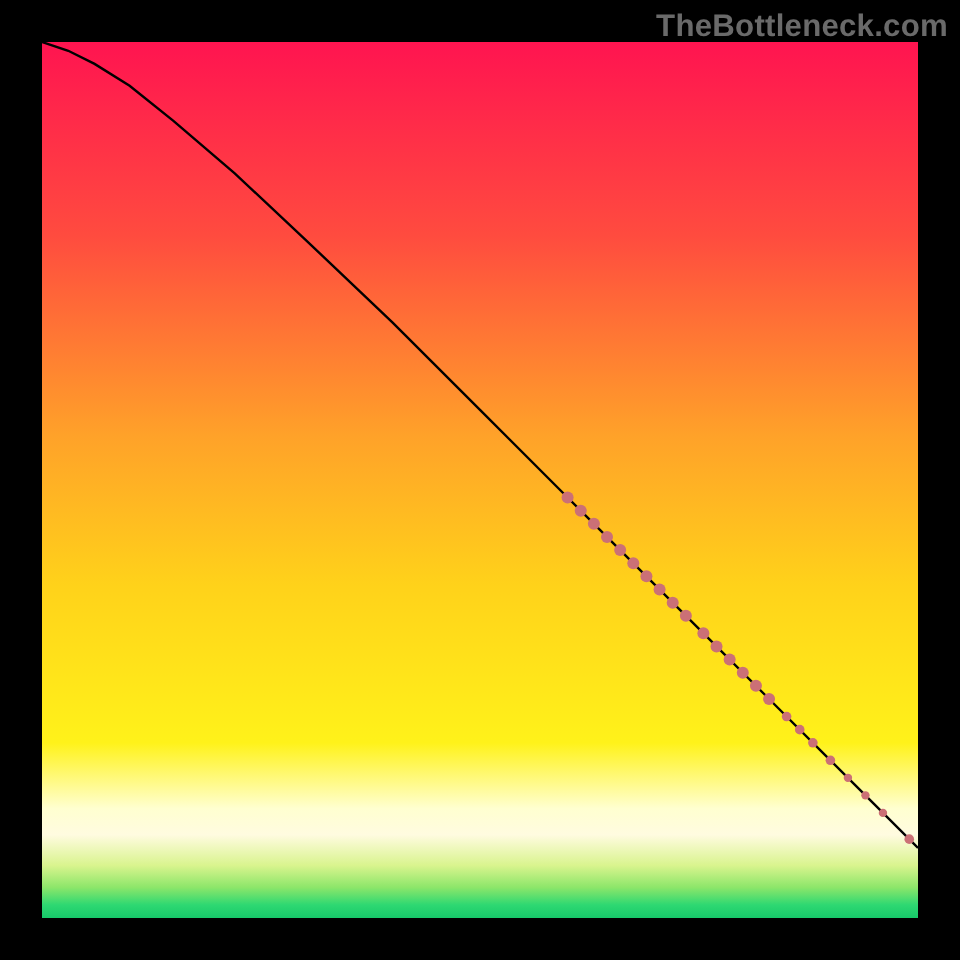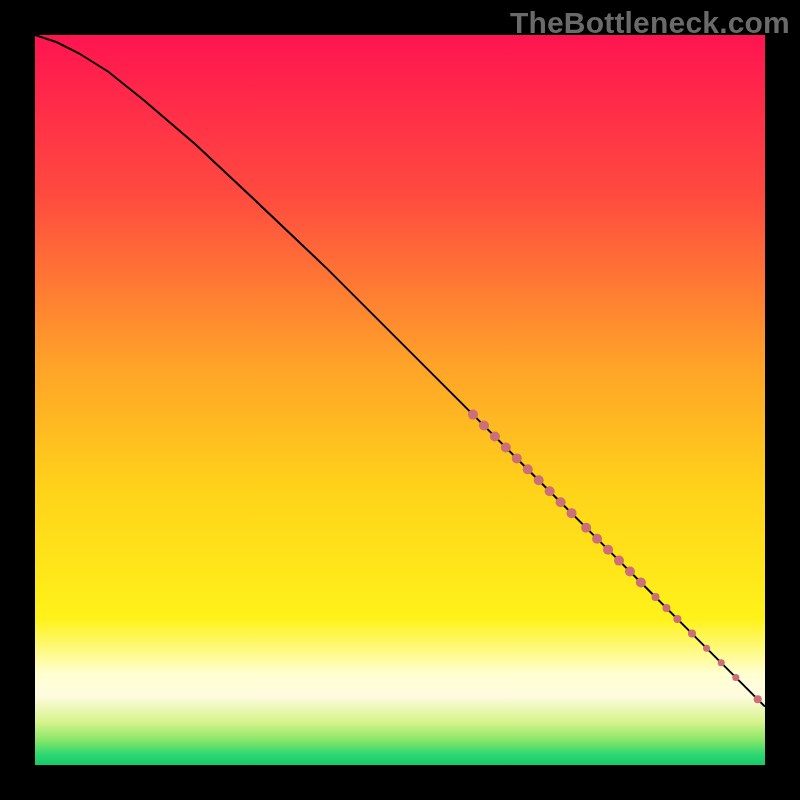--- a/index.html
+++ b/index.html
@@ -27,21 +27,21 @@
   }
   .plot-svg {
     display: block;
     width: 730px;
     height: 730px;
   }
   .watermark {
     position: absolute;
     top: 6px;
     right: 10px;
-    font-size: 30px;
+    font-size: 26px;
     font-weight: 600;
     color: #6a6a6a;
     letter-spacing: 0.2px;
   }
 </style>
 </head>
 <body>
 
 <div class="frame">
   <div class="watermark">TheBottleneck.com</div>

